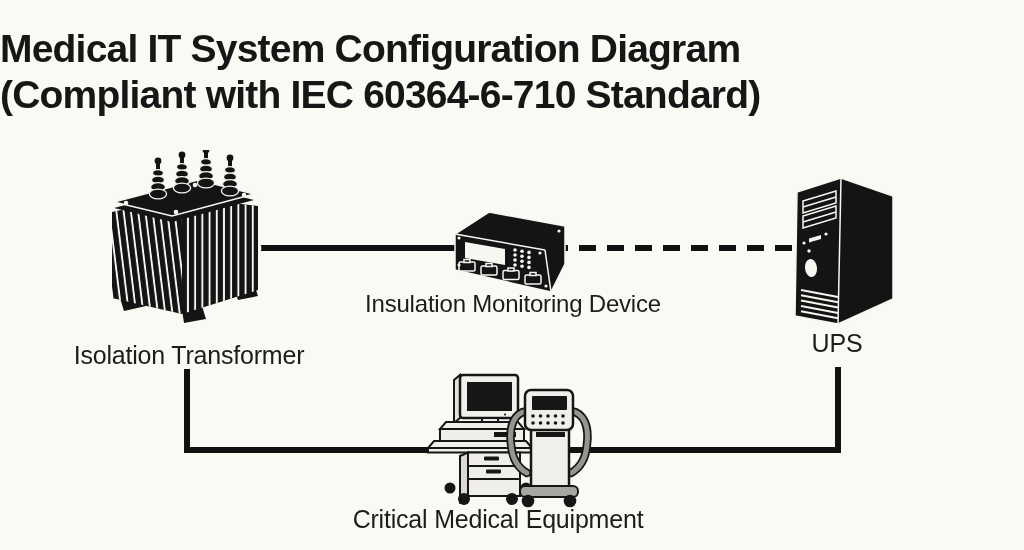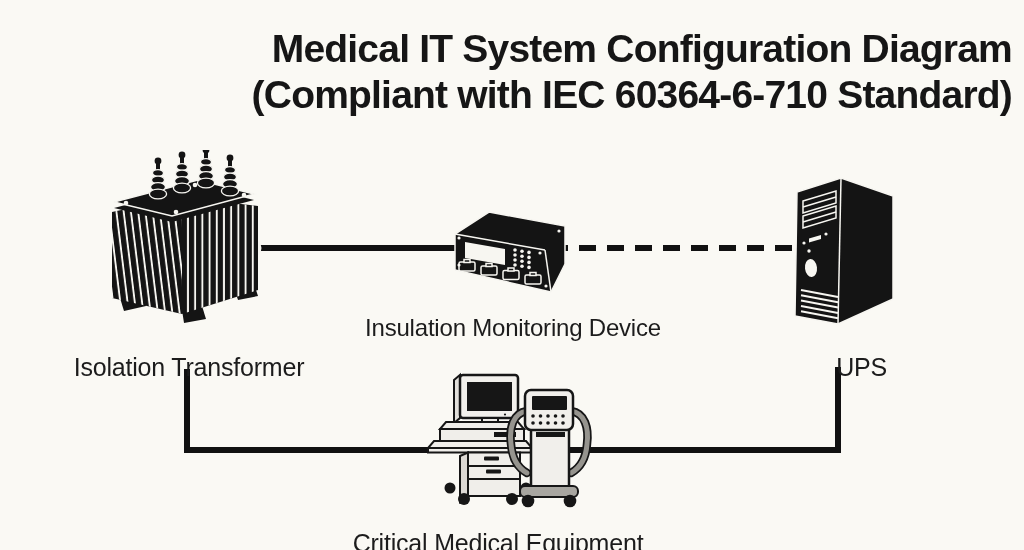--- a/index.html
+++ b/index.html
@@ -3,32 +3,32 @@
 <meta charset="utf-8">
 <style>
   html,body{margin:0;padding:0;}
   body{font-family:"Liberation Sans","DejaVu Sans",sans-serif;background:#e8e8e8;}
   .canvas{
     position:relative;width:1024px;height:550px;overflow:hidden;
     background:#faf9f4;color:#1b1b1b;
   }
   .title{
     position:absolute;left:0;top:26px;width:1024px;padding-right:12px;box-sizing:border-box;
-    text-align:right;font-weight:bold;font-size:39px;line-height:1.19;letter-spacing:-0.8px;
+    text-align:left;font-weight:bold;font-size:39px;line-height:1.19;letter-spacing:-0.8px;
     color:#161616;
   }
   .lines{position:absolute;left:0;top:0;z-index:1;}
   .icon{position:absolute;z-index:2;}
   .node-label{
     position:absolute;z-index:3;text-align:center;
-    font-size:25px;color:#1c1c1c;letter-spacing:-0.2px;white-space:nowrap;margin-top:24px;
+    font-size:25px;color:#1c1c1c;letter-spacing:-0.2px;white-space:nowrap;
   }
-  #label-transformer{left:39px;top:329px;width:300px;}
+  #label-transformer{left:39px;top:341px;width:300px;}
   #label-imd{left:331px;top:290px;width:364px;font-size:24px;}
-  #label-ups{left:787px;top:329px;width:100px;text-align:right;}
+  #label-ups{left:787px;top:329px;width:100px;}
   #label-equipment{left:318px;top:505px;width:360px;}
   #icon-transformer{left:98px;top:150px;}
   #icon-imd{left:443px;top:204px;}
   #icon-ups{left:778px;top:166px;}
   #icon-equipment{left:424px;top:366px;}
 </style>
 </head>
 <body>
 
 <div class="canvas">

